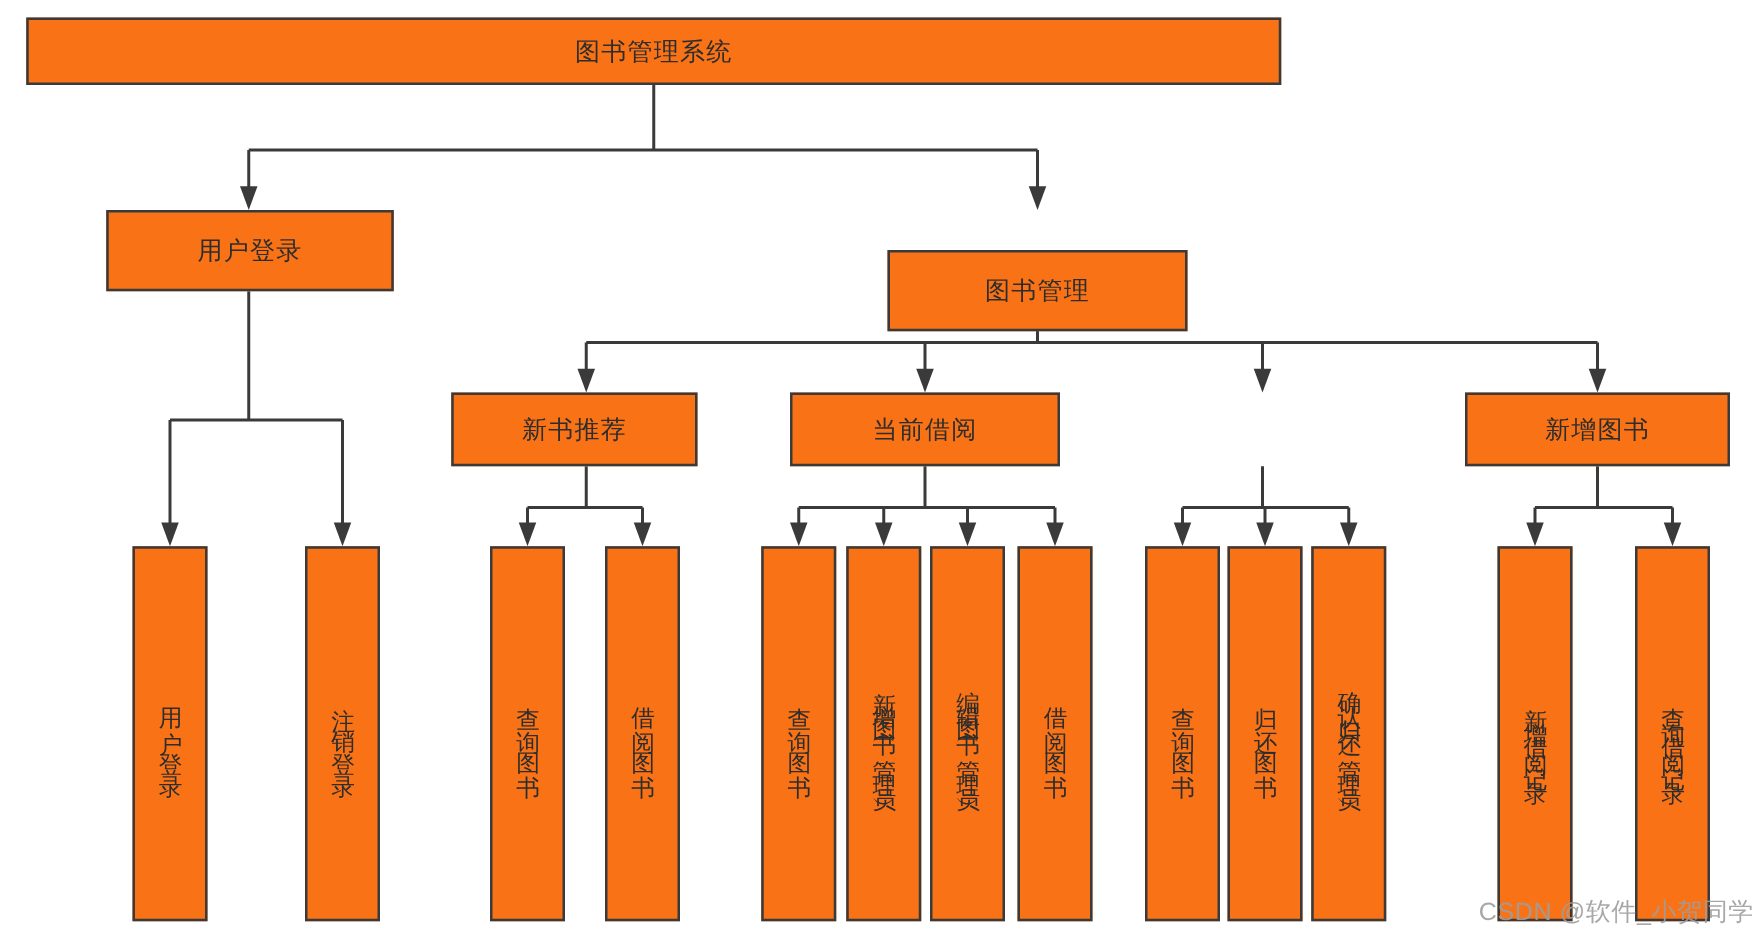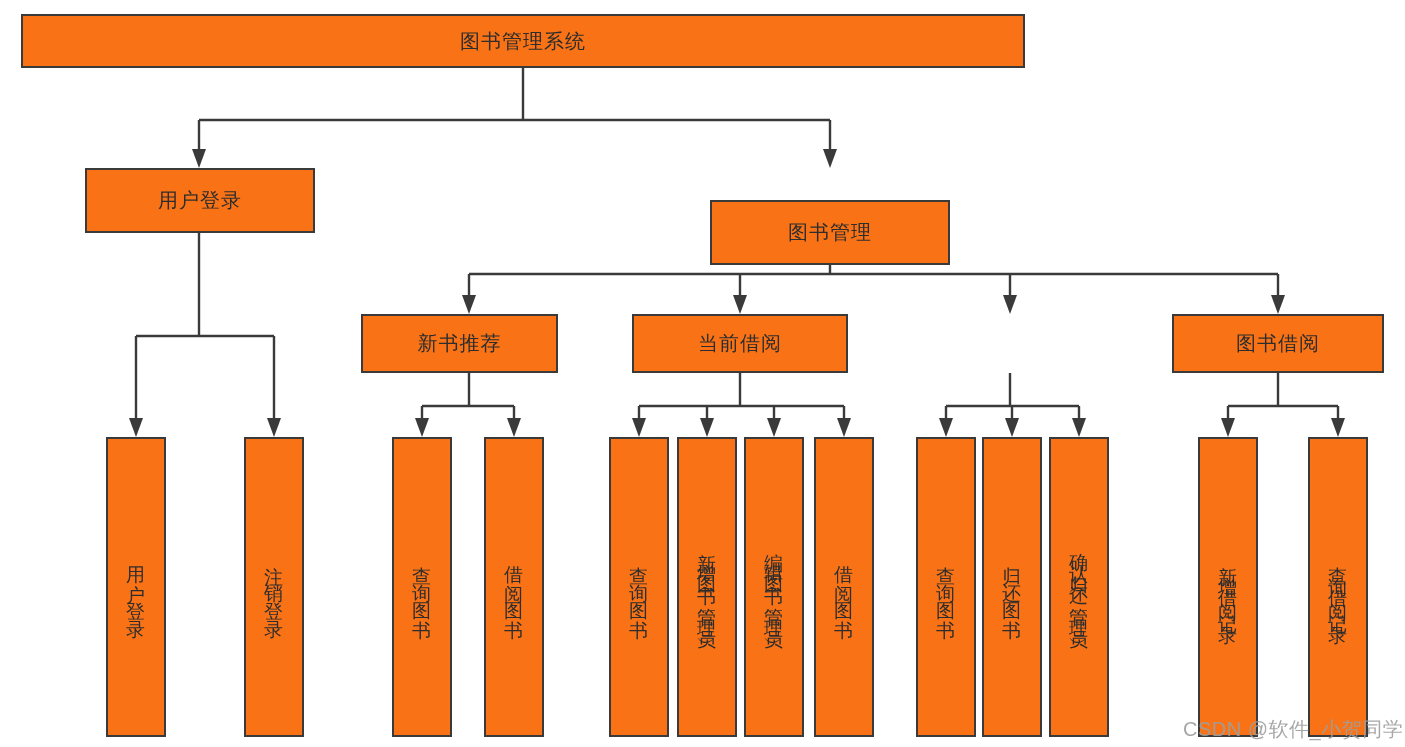--- a/index.html
+++ b/index.html
@@ -164,21 +164,21 @@
     <span class="hlabel">图书管理</span>
   </div>
 
   <div class="box lvl3 s-newbook">
     <span class="hlabel">新书推荐</span>
   </div>
   <div class="box lvl3 s-borrow">
     <span class="hlabel">当前借阅</span>
   </div>
   <div class="box lvl3 s-records">
-    <span class="hlabel">图书借阅</span>
+    <span class="hlabel">新增图书</span>
   </div>
 
   <div class="box leaf l1">
     <span class="vtext">用户登录</span>
   </div>
   <div class="box leaf l2">
     <span class="vtext">注销登录</span>
   </div>
 
   <div class="box leaf l3">

